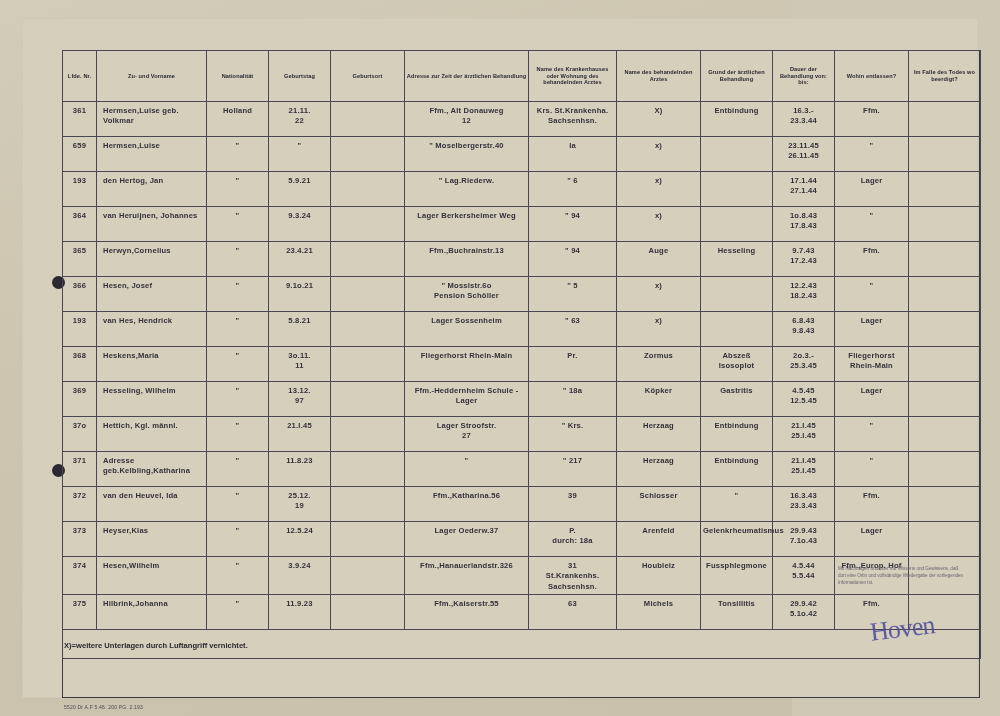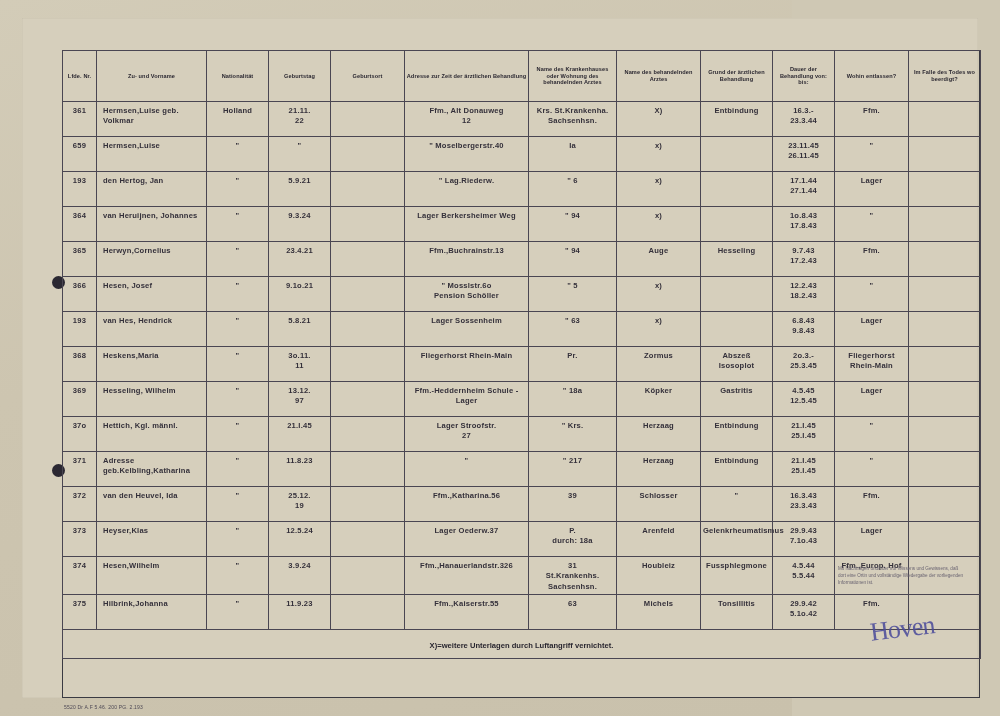--- a/index.html
+++ b/index.html
@@ -63,21 +63,21 @@
   col.adresse{width:124px;}
   col.amt{width:88px;}
   col.arzt{width:84px;}
   col.grund{width:72px;}
   col.dauer{width:62px;}
   col.wohin{width:74px;}
   col.ort{width:72px;}
 
   .footer-row td{
     height:22px;
-    text-align:center;
+    text-align:left;
     font-size:7.6px;
     font-weight:bold;
     padding-top:5px;
   }
   .imprint{
     position:absolute;left:42px;top:686px;
     font-size:5px;color:#4c4754;letter-spacing:.2px;
   }
   .punch{
     position:absolute;width:13px;height:13px;border-radius:50%;

